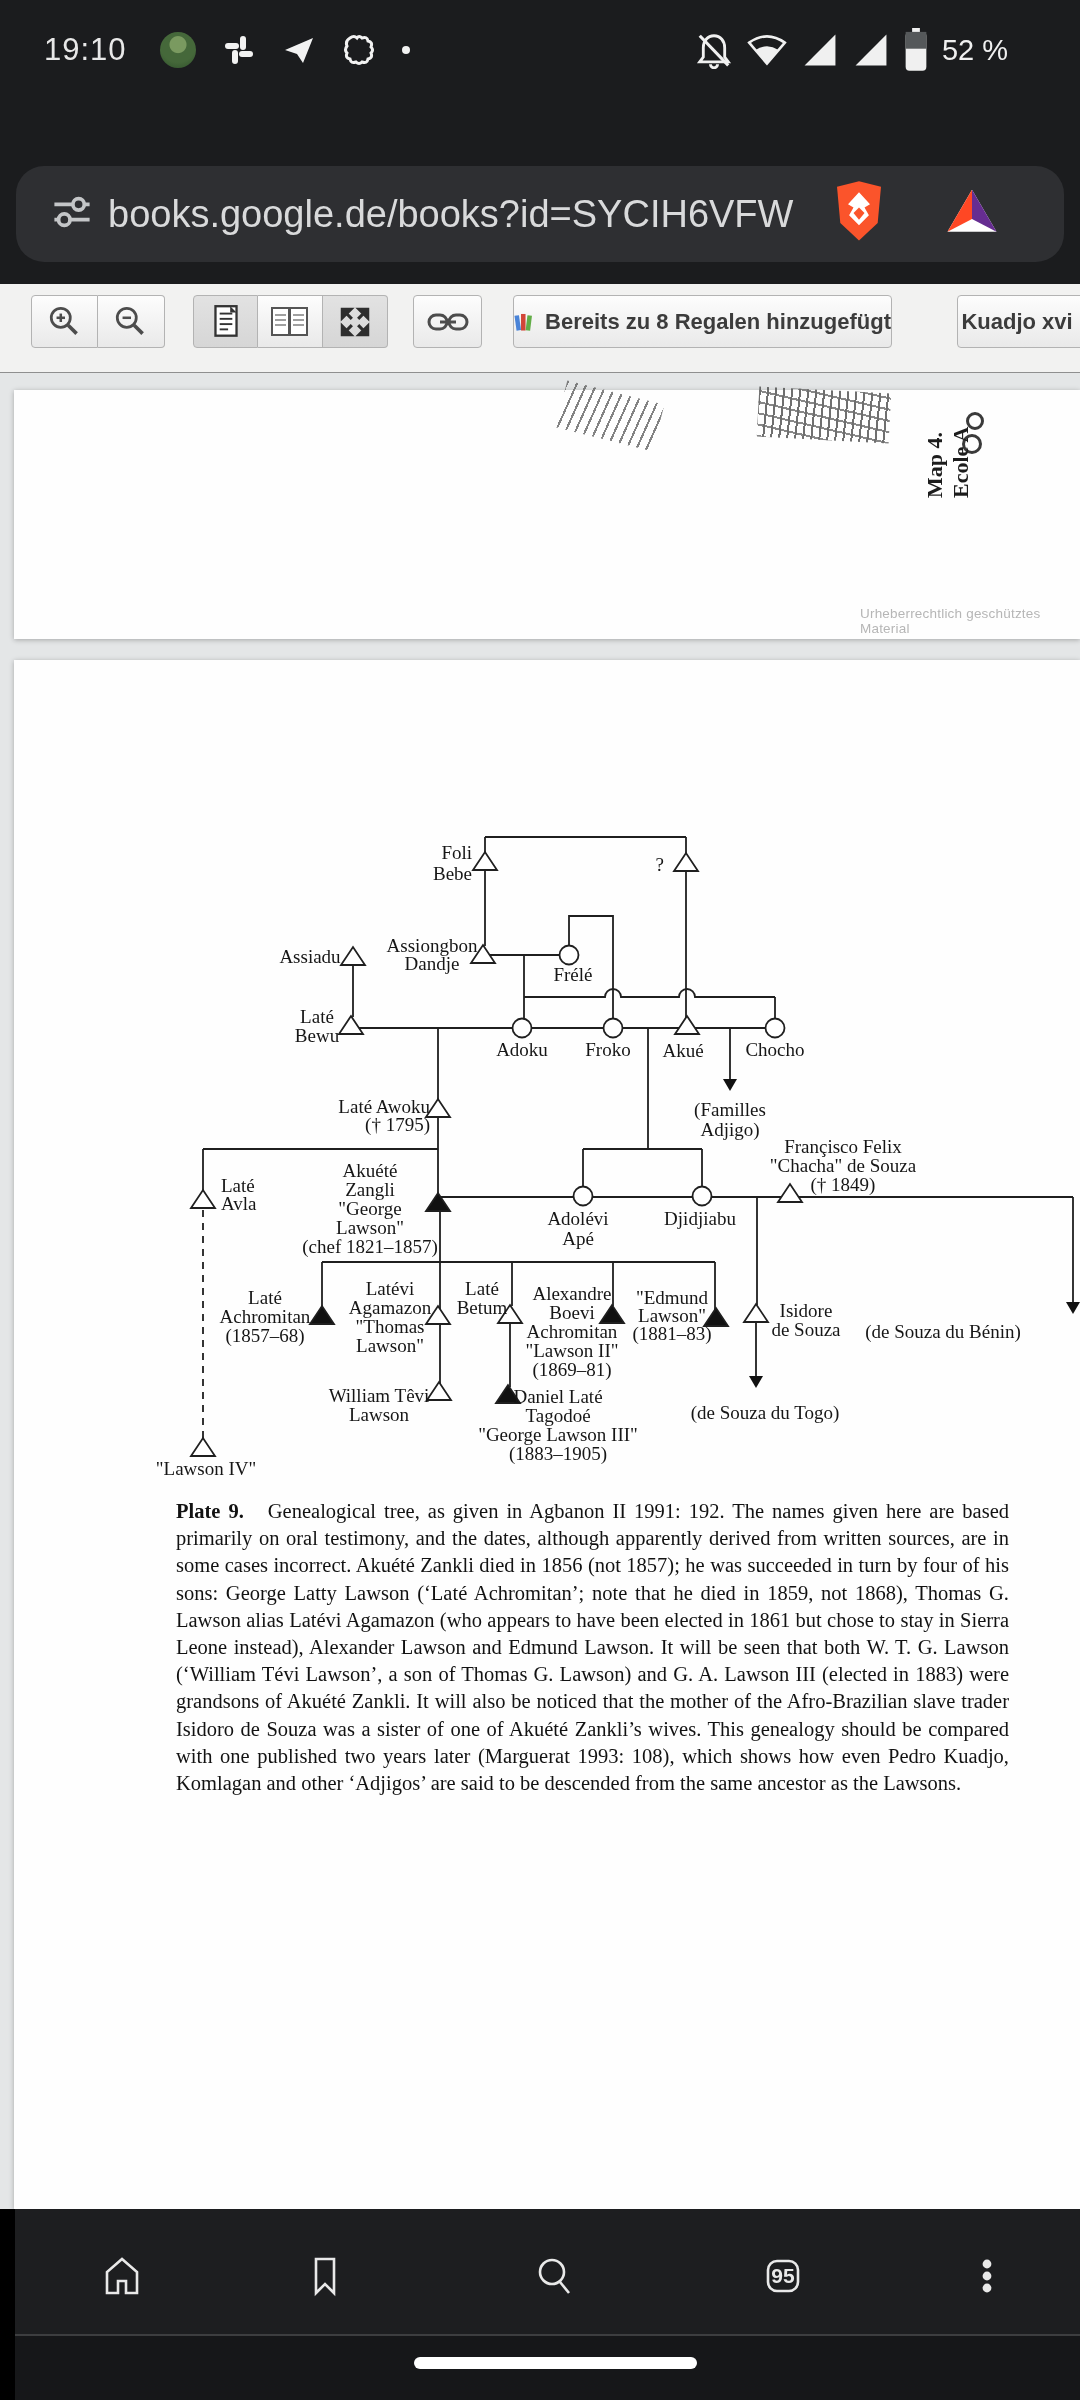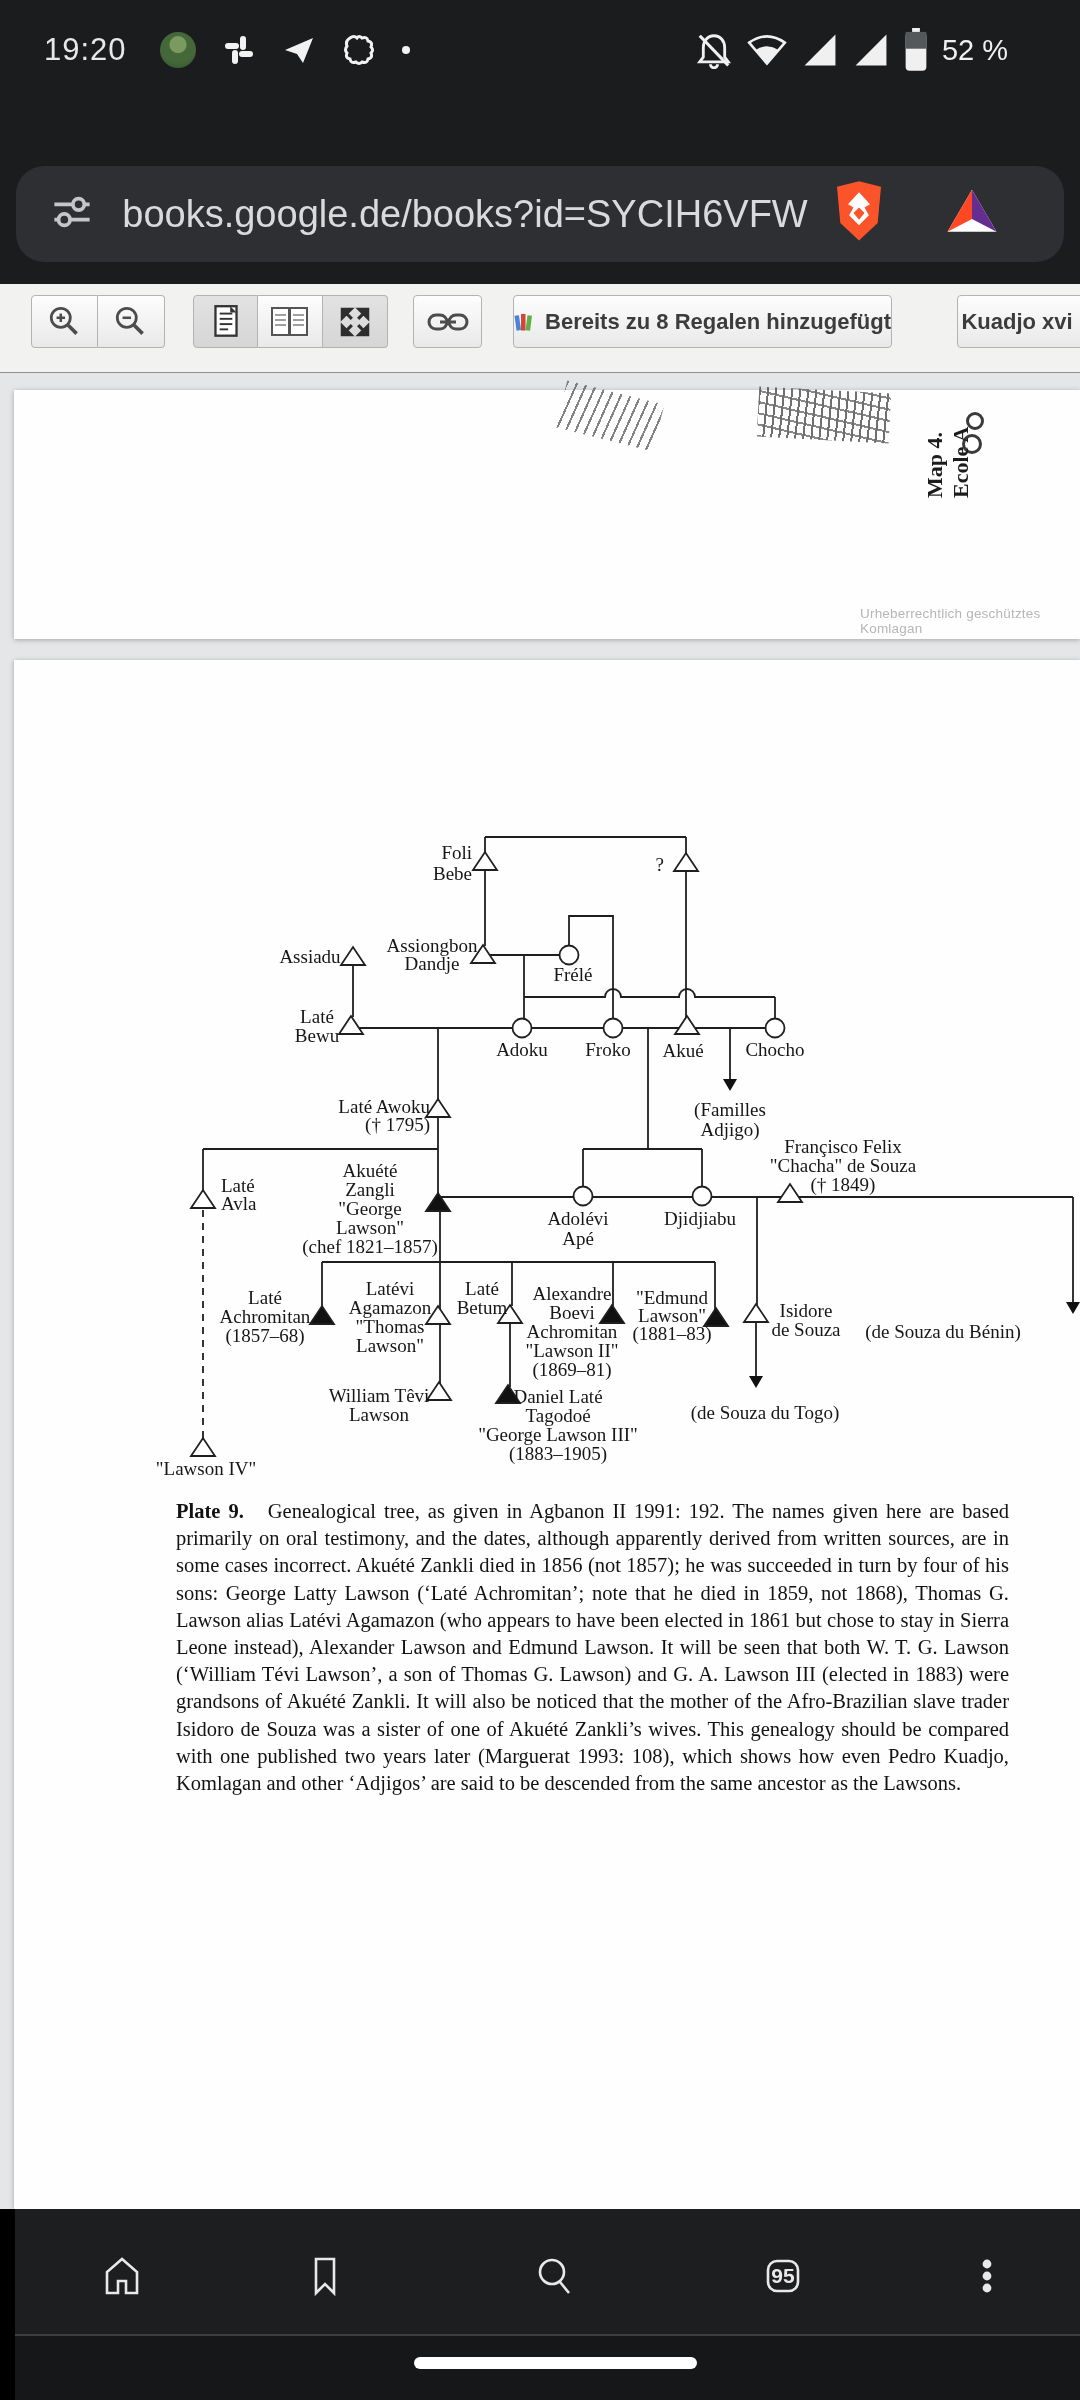--- a/index.html
+++ b/index.html
@@ -11,21 +11,21 @@
   #topbar-bg{left:0;top:0;width:1080px;height:284px;background:#1b1c1e;}
   #statusbar{left:0;top:0;width:1080px;height:105px;display:flex;align-items:center;color:#e8e8e8;}
   .sb-time{position:absolute;left:44px;top:50px;transform:translateY(-50%);font-size:31px;letter-spacing:1px;}
   .sb-left-icons{position:absolute;left:160px;top:50px;transform:translateY(-50%);display:flex;align-items:center;gap:26px;}
   .sb-right{position:absolute;right:72px;top:50px;transform:translateY(-50%);display:flex;align-items:center;gap:13px;}
   .sb-batt-label{font-size:29px;color:#f0f0f0;}
   .avatar{width:36px;height:36px;border-radius:50%;background:radial-gradient(circle at 50% 35%,#7a9a60 0 8px,#45683a 9px 60%,#2e4f2a);}
 
   
   .url-pill{left:16px;top:166px;width:1048px;height:96px;background:#2e2f32;border-radius:28px;
-            display:flex;align-items:center;overflow:hidden;text-align:center;}
+            display:flex;align-items:center;overflow:hidden;}
   .url-text{color:#d9dadb;font-size:38px;white-space:nowrap;overflow:hidden;width:714px;margin-left:14px;}
   .tune-wrap{margin-left:34px;flex:0 0 auto;}
   .shield-wrap{margin-left:8px;flex:0 0 auto;}
   .bat-wrap{margin-left:56px;flex:0 0 auto;}
 
   
   #gb-toolbar{left:0;top:284px;width:1080px;height:88px;background:#f2f2f1;border-bottom:2px solid #8f8f8f;overflow:hidden;}
   .gbtn{position:absolute;top:11px;height:53px;box-sizing:border-box;border:1px solid #b3b3b3;border-radius:4px;
         background:linear-gradient(#fdfdfd,#e9e9e9);display:flex;align-items:center;justify-content:center;}
   .seg{border-radius:0;border-left:none;}
@@ -72,21 +72,21 @@
   .gesture-pill{position:absolute;left:399px;top:148px;width:283px;height:12px;border-radius:6px;background:#fff;}
   .nav-ic{position:absolute;top:43px;width:48px;height:48px;}
   .tab-num{font-size:21px;fill:#e9e9e9;font-weight:bold;}
 </style>
 </head>
 <body>
 
 <div class="abs" id="topbar-bg"></div>
 
 <div class="abs" id="statusbar">
-  <div class="sb-time">19:20</div>
+  <div class="sb-time">19:10</div>
   <div class="sb-left-icons">
     <div class="avatar"></div>
     <svg width="34" height="34" viewBox="0 0 34 34">
       <g fill="#f2f2f2">
           <rect x="18" y="3" width="6" height="14" rx="3"></rect>
           <rect x="3" y="10" width="14" height="6" rx="3"></rect>
       <rect x="10" y="17" width="6" height="14" rx="3"></rect>
           <rect x="17" y="18" width="14" height="6" rx="3"></rect>
         </g>
     </svg>
@@ -240,21 +240,21 @@
     <div class="sketch1"></div>
     <div class="sketch2"></div>
     <div class="frag-circle" style="left:952px;top:22px;width:12px;height:12px;"></div>
     <div class="frag-circle" style="left:948px;top:44px;width:14px;height:14px;"></div>
     <div class="map-caption">
       <div class="map-caption-inner">
         <div>Map 4.</div>
         <div>Ecole A</div>
       </div>
     </div>
-    <div class="copyright">Urheberrechtlich geschütztes Komlagan</div>
+    <div class="copyright">Urheberrechtlich geschütztes Material</div>
   </div>
 
   <div class="page" id="page-main"></div>
 </div>
 
 <svg class="abs" id="tree-svg" viewBox="0 0 1080 900">
   <g class="tl">
 
     <path d="M485 177 H686"></path>
     <path d="M485 177 V192"></path>

